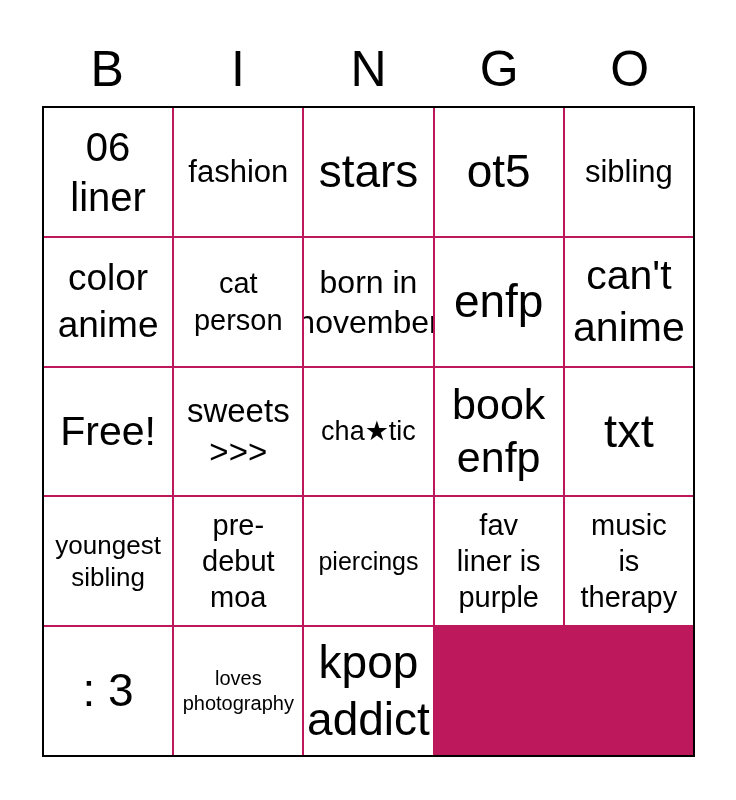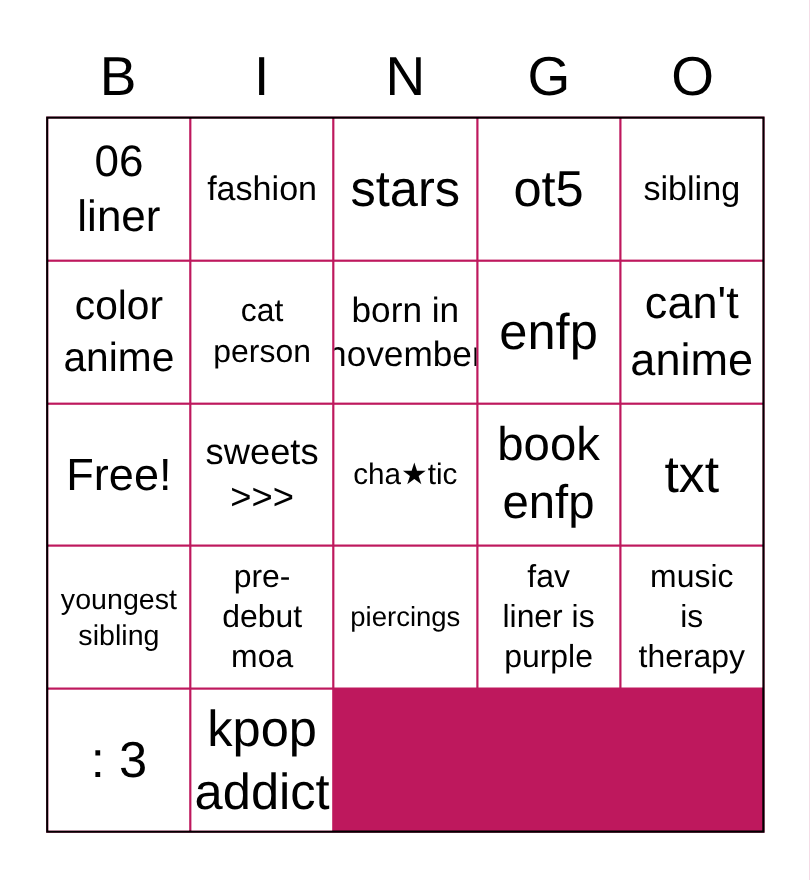--- a/index.html
+++ b/index.html
@@ -116,15 +116,17 @@
 moa</div>
   <div class="cell s25">piercings</div>
 
   <div class="cell s29">fav
 liner is
 purple</div>
   <div class="cell s29">music
 is
 therapy</div>
   <div class="cell s46">: 3</div>
+  <div class="cell s20">loves
+photography</div>
   <div class="cell s42">kpop
 addict</div>
 </div>
 
 </body></html>

